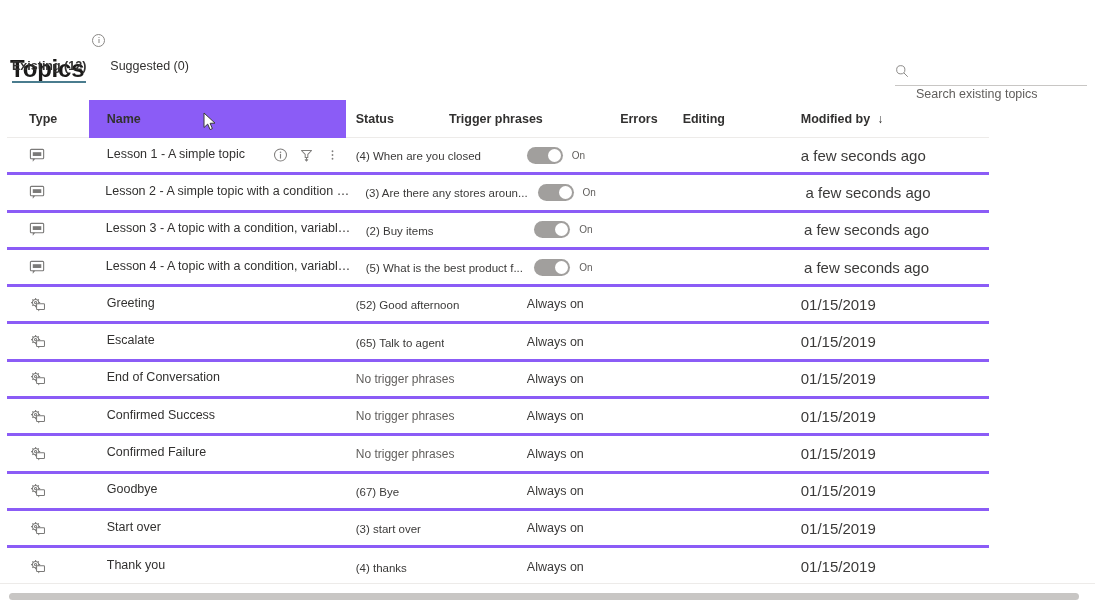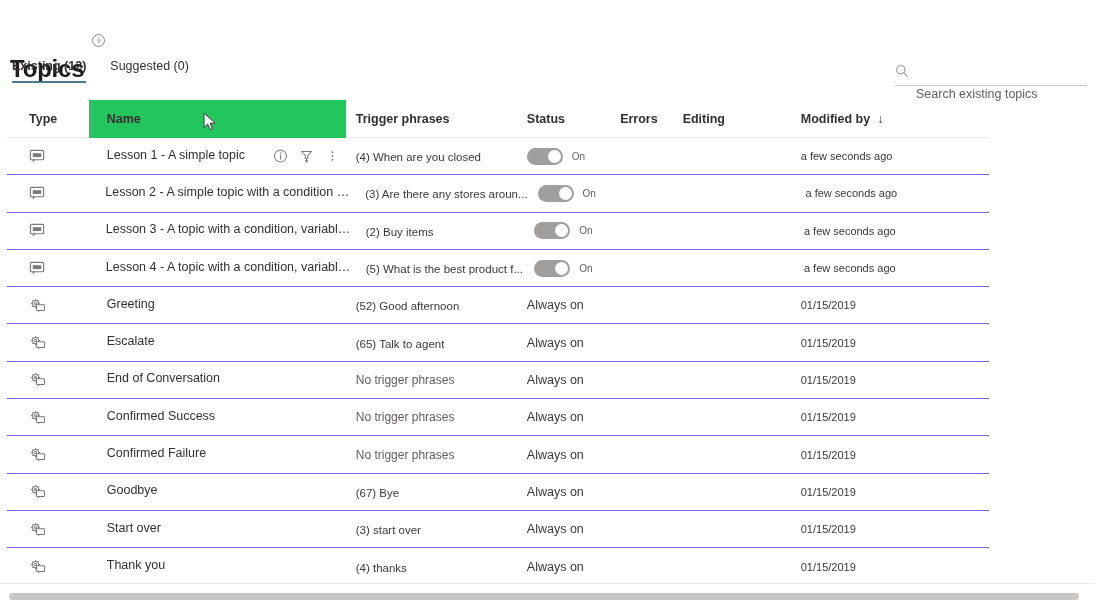--- a/index.html
+++ b/index.html
@@ -121,28 +121,28 @@
   .thead {
     display: flex;
     align-items: center;
     height: 38px;
     border-bottom: 1px solid #edebe9;
     font-size: 12.5px;
     font-weight: 600;
     color: #323130;
   }
   .thead .th { display: flex; align-items: center; height: 38px; }
-  .th.hovered { background: #22c55e; }
+  .th.hovered { background: #8b5cf6; }
   .sort-arrow { margin-left: 7px; font-size: 12px; font-weight: 400; color: #323130; }
 
   .row {
     display: flex;
     align-items: center;
     height: 37.3px;
-    border-bottom: 1px solid #8b5cf6;
+    border-bottom: 3px solid #8b5cf6;
     font-size: 12.5px;
     color: #323130;
   }
   .row:last-child { border-bottom: none; }
 
   
   .c-type    { width: 88px;  padding-left: 22px; }
   .c-name    { width: 282px; padding-left: 18px; position: relative; }
   .c-trigger { width: 188px; padding-left: 10px; }
   .c-status  { width: 102px; padding-left: 10px; }
@@ -201,21 +201,21 @@
   .toggle .knob {
     position: absolute;
     right: 2px; top: 2px;
     width: 13px; height: 13px;
     border-radius: 50%;
     background: #ffffff;
   }
   .status-label { color: #605e5c; font-size: 10px; }
   .always-on { color: #3b3a39; font-size: 12.5px; }
 
-  .mod-text { color: #3b3a39; font-size: 11px; }
+  .mod-text { color: #3b3a39; font-size: 15px; }
 
   
   .hscroll-track {
     position: absolute;
     left: 0; top: 588px;
     width: 1095px; height: 16px;
     background: #ffffff;
   }
   .hscroll-thumb {
     position: absolute;
@@ -260,22 +260,22 @@
       <line x1="10.2" y1="10.2" x2="14.6" y2="14.6" stroke="#605e5c" stroke-width="1.1"></line>
     </svg>
     <input class="search-input" type="text" placeholder="Search existing topics" style="">
   </div>
 
   <div class="table">
 
     <div class="thead">
       <div class="th c-type">Type</div>
       <div class="th c-name hovered">Name</div>
+      <div class="th c-status">Status</div>
       <div class="th c-trigger">Trigger phrases</div>
-      <div class="th c-status">Status</div>
       <div class="th c-errors">Errors</div>
       <div class="th c-editing">Editing</div>
       <div class="th c-mod">
         <span>Modified by</span>
         <span class="sort-arrow">↓</span>
       </div>
     </div>
 
     <div id="tbody">
         <div class="row">

